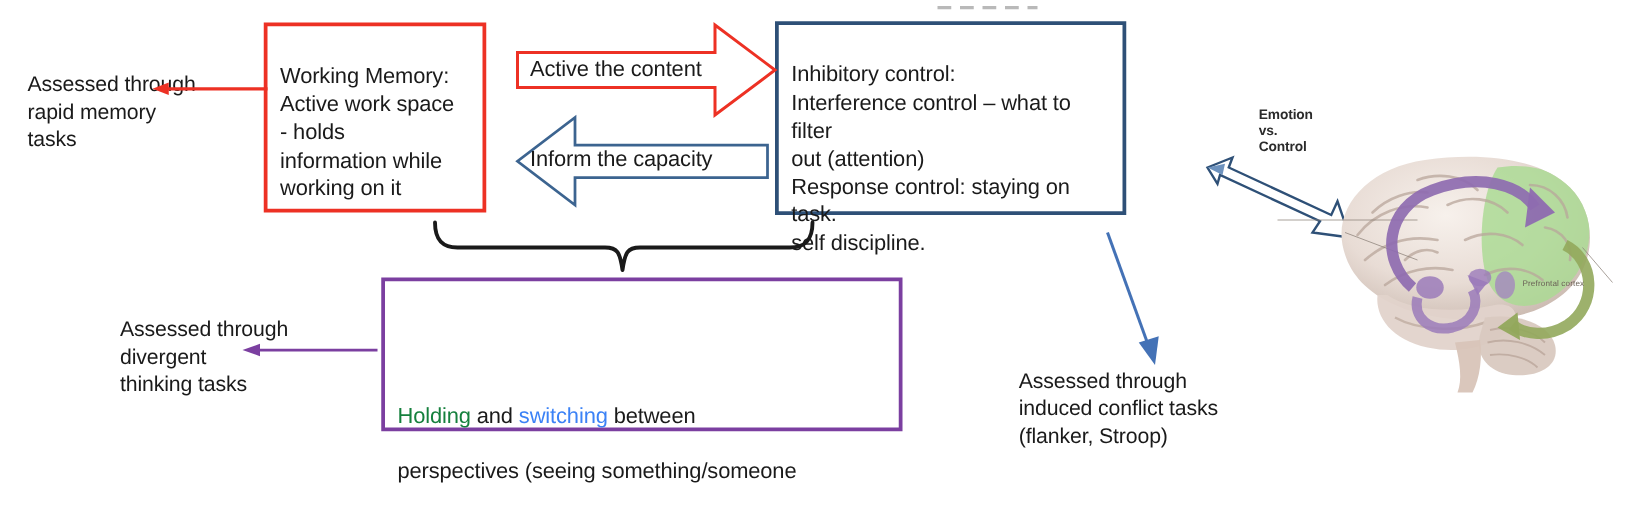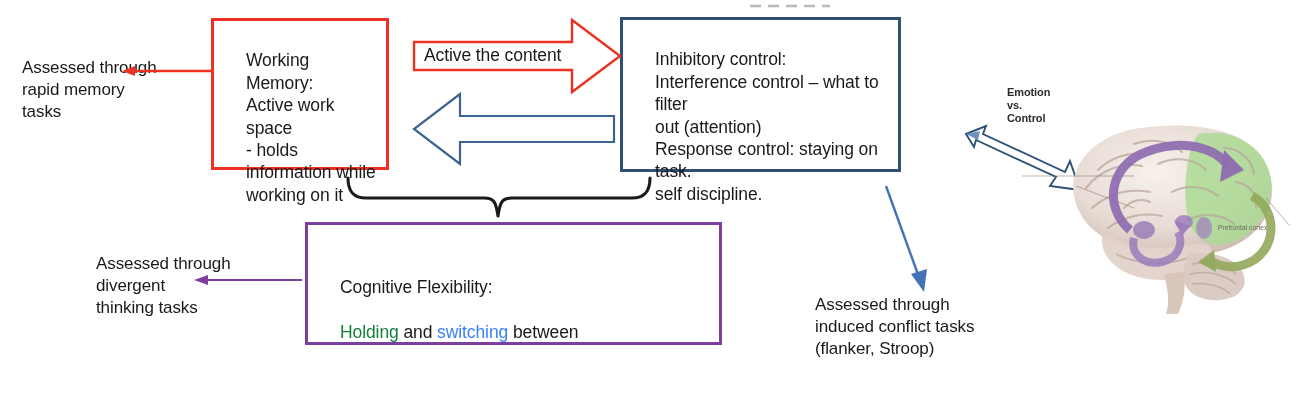--- a/index.html
+++ b/index.html
@@ -33,21 +33,21 @@
   
   .ef-box {
     box-sizing: border-box;
     background: #ffffff;
     font-size: 17.5px;
     line-height: 1.28;
     color: #1a1a1a;
     white-space: pre-line;
     letter-spacing: -0.1px;
   }
-  .ef-box .inner { padding: 6px 8px 4px 10px; margin-left: 22px; }
+  .ef-box .inner { padding: 6px 8px 4px 10px; }
   .box-red    { border: 3px solid #ED3124; }
   .box-navy   { border: 3px solid #2E5077; }
   .box-purple { border: 3px solid #7B3FA0; }
   .kw-hold  { color: #15803d; }
   .kw-switch{ color: #3b82f6; }
 
   
   .arrow-label {
     font-size: 17.5px;
     color: #1a1a1a;
@@ -98,35 +98,36 @@
   <div class="abs ef-box box-navy" style="left:620px; top:17px; width:281px; height:155px;">
     <div class="inner">Inhibitory control:
 Interference control – what to filter
 out (attention)
 Response control: staying on task.
 self discipline.</div>
   </div>
 
   <div class="abs ef-box box-purple" style="left:305px; top:222px; width:417px; height:123px;">
     <div class="inner">
-      <span>Cognitive Flexibility:</span><br>
+      <br>
       <span class="kw-hold">Holding</span><span> and </span><span class="kw-switch">switching</span><span> between</span><br>
-      <br>
+      <span>perspectives (seeing something/someone</span><br>
       
     </div>
   </div>
 
   <svg class="abs" style="left:412px; top:14px;" width="212" height="84">
     <polygon points="2,28 160,28 160,6 208,42 160,78 160,56 2,56" fill="#ffffff" stroke="#ED3124" stroke-width="2.4" stroke-linejoin="miter"></polygon>
   </svg>
   <div class="abs arrow-label" style="left:424px; top:45px;">Active the content</div>
 
   <svg class="abs" style="left:410px; top:88px;" width="208" height="82">
     <polygon points="204,28 50,28 50,6 4,41 50,76 50,54 204,54" fill="#ffffff" stroke="#3C6490" stroke-width="2.2" stroke-linejoin="miter"></polygon>
   </svg>
+  <div class="abs arrow-label" style="left:424px; top:117px;">Inform the capacity</div>
 
   <svg class="abs" style="left:344px; top:176px;" width="316" height="48">
     <path d="M4,2 C4,16 10,22 22,22 L140,22 C150,22 152,26 154,40
              C156,26 158,22 168,22 L288,22 C300,22 306,16 306,2" fill="none" stroke="#1a1a1a" stroke-width="3.1" stroke-linecap="round" stroke-linejoin="round"></path>
   </svg>
 
   <div class="abs note" style="left:22px; top:57px; width:190px;">Assessed through
 rapid memory
 tasks</div>
   <svg class="abs" style="left:120px; top:62px;" width="98" height="18">

